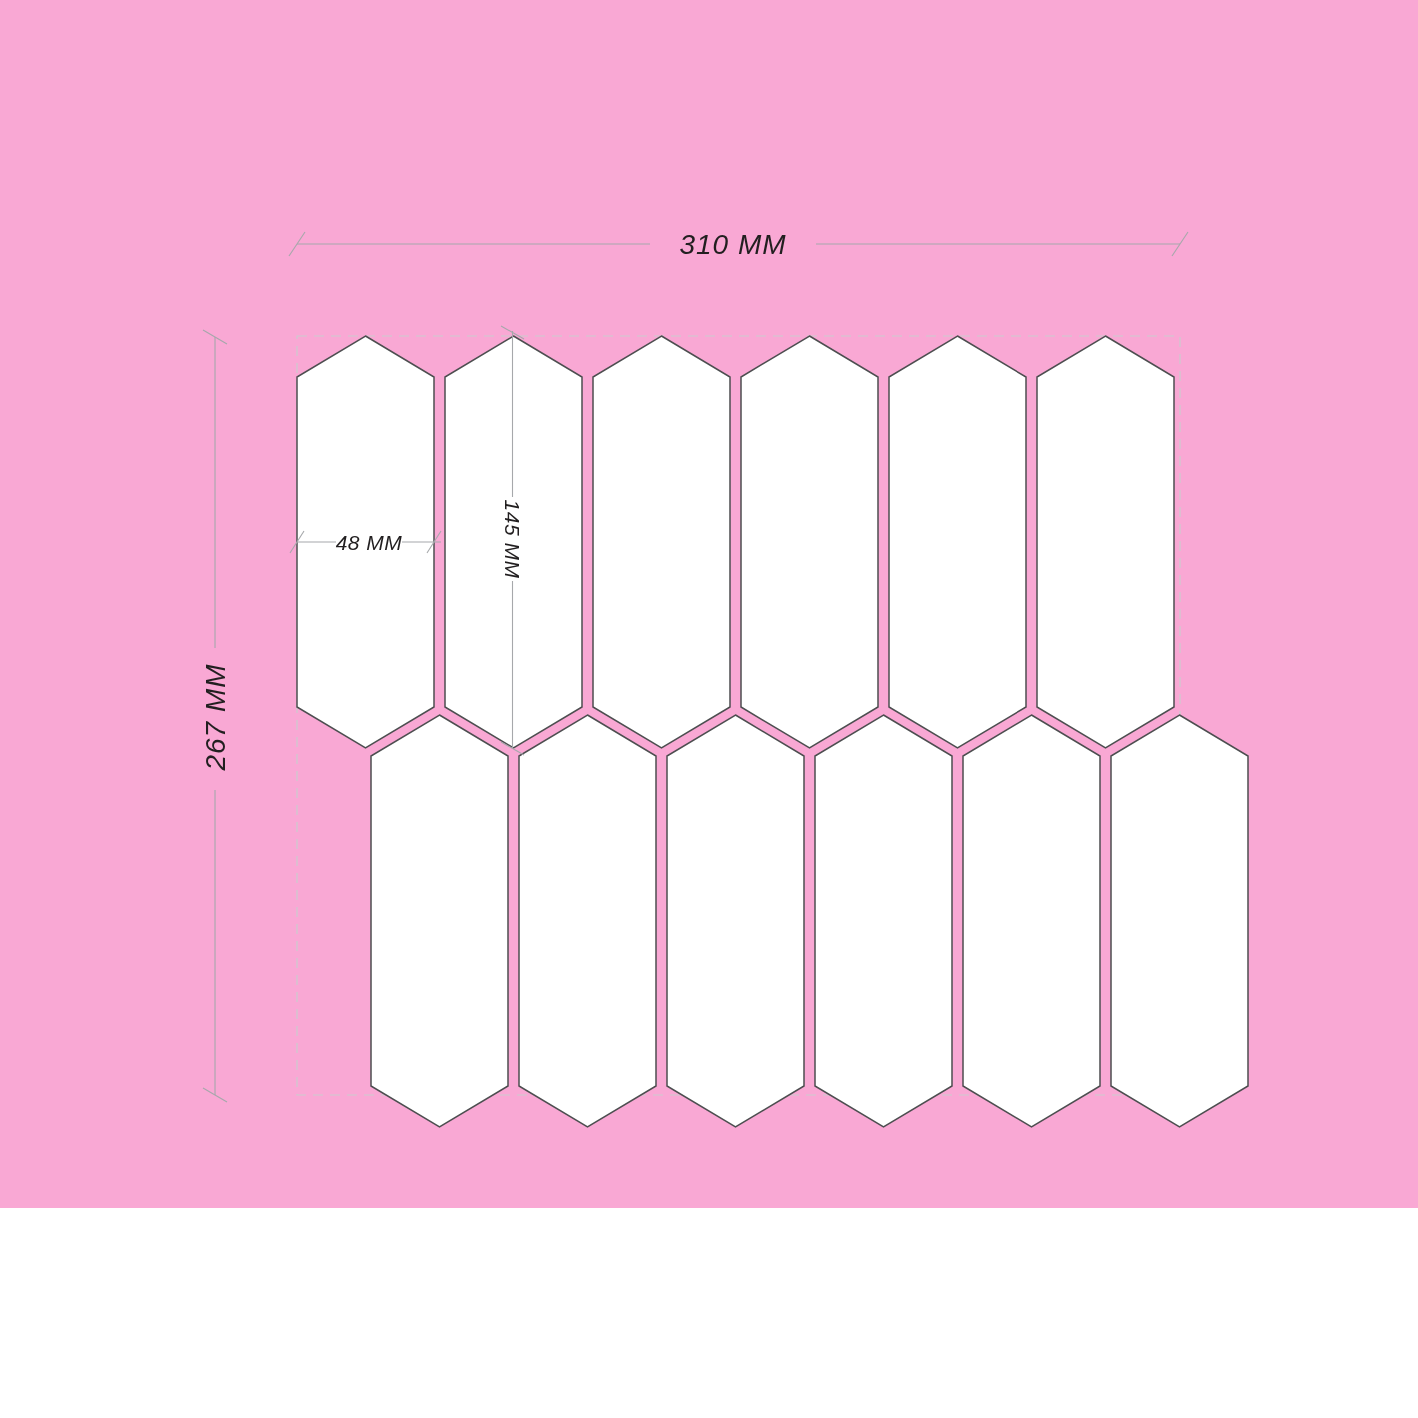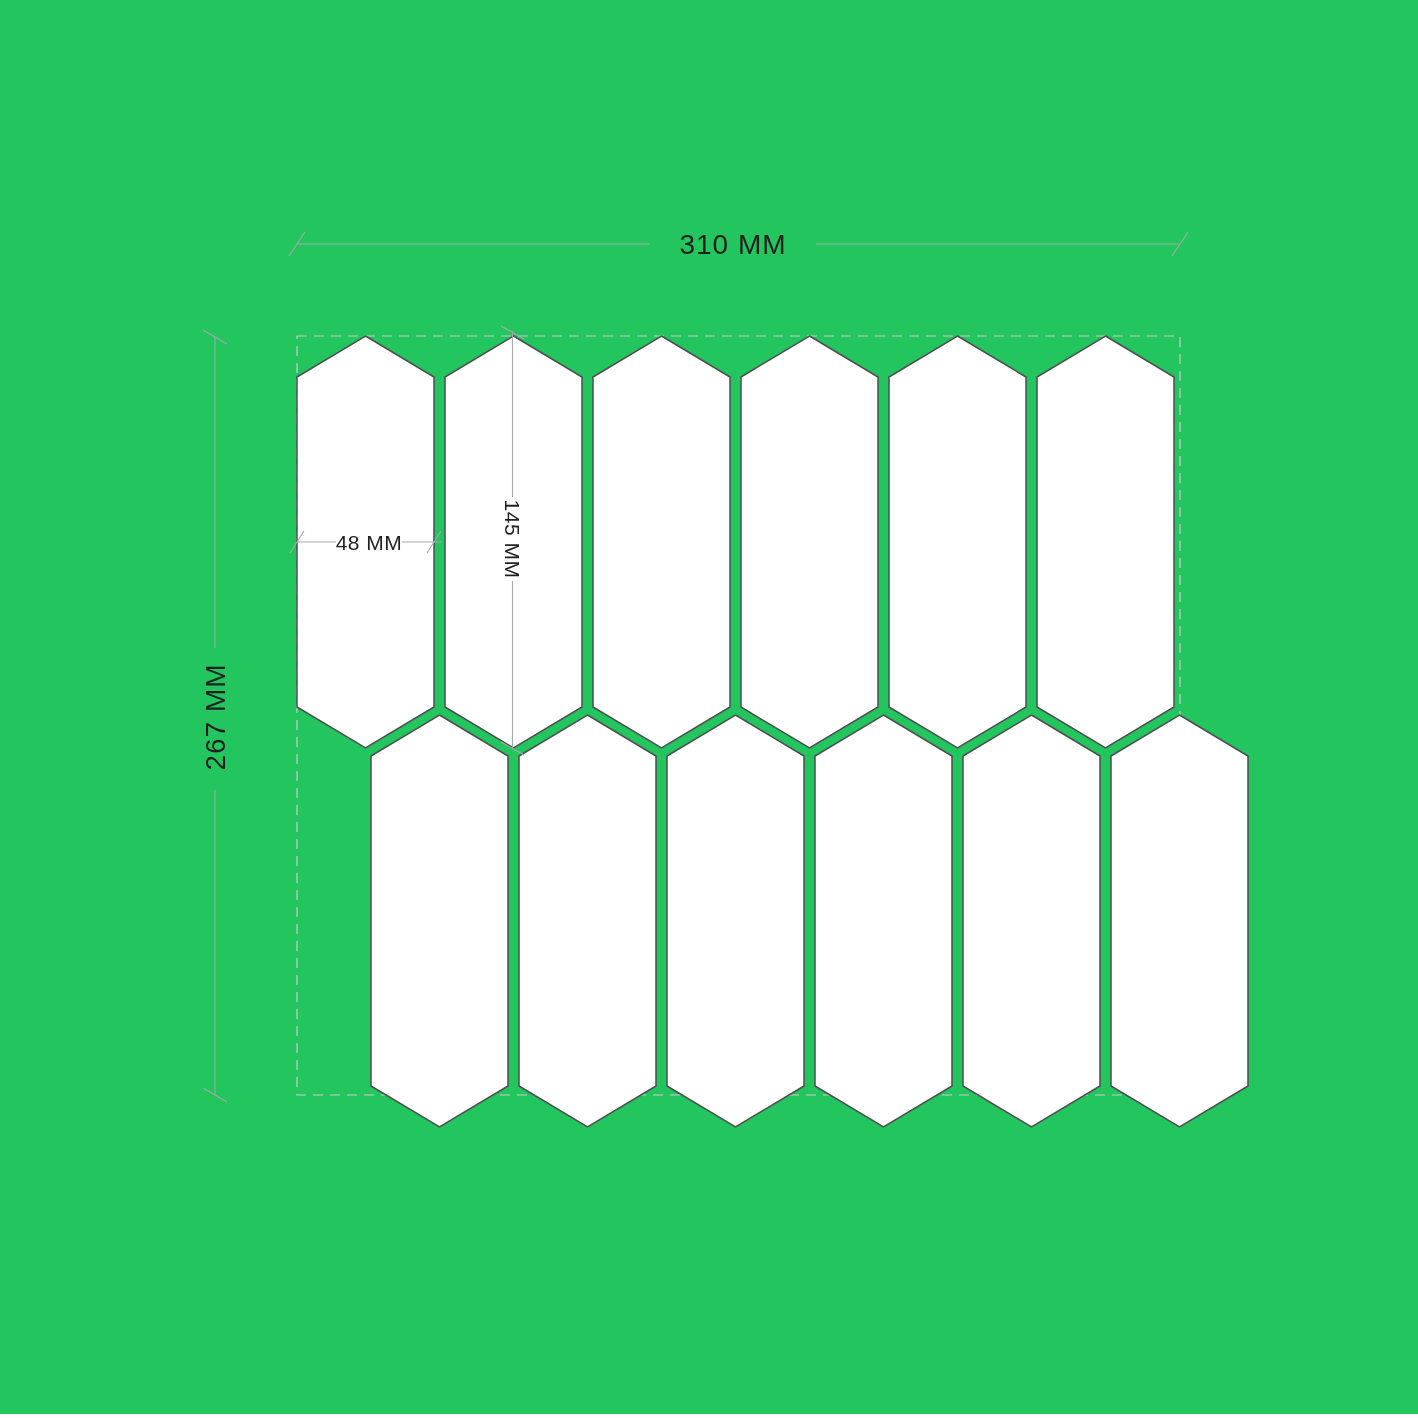--- a/index.html
+++ b/index.html
@@ -7,22 +7,23 @@
     padding: 0;
     width: 1418px;
     height: 1418px;
     background: #ffffff;
     overflow: hidden;
     font-family: "Liberation Sans", sans-serif;
   }
   .canvas {
     position: relative;
     width: 1418px;
-    height: 1414px;
-    background: #22c55e;
+    height: 1208px;
+    background: #f9a8d4;
+    font-style: italic;
   }
   svg { position: absolute; left: 0; top: 0; }
 
   .tile {
     fill: #ffffff;
     stroke: var(--tile-stroke, #4d4e50);
     stroke-width: 1.5;
     stroke-linejoin: miter;
   }
   .sheet-dash {

